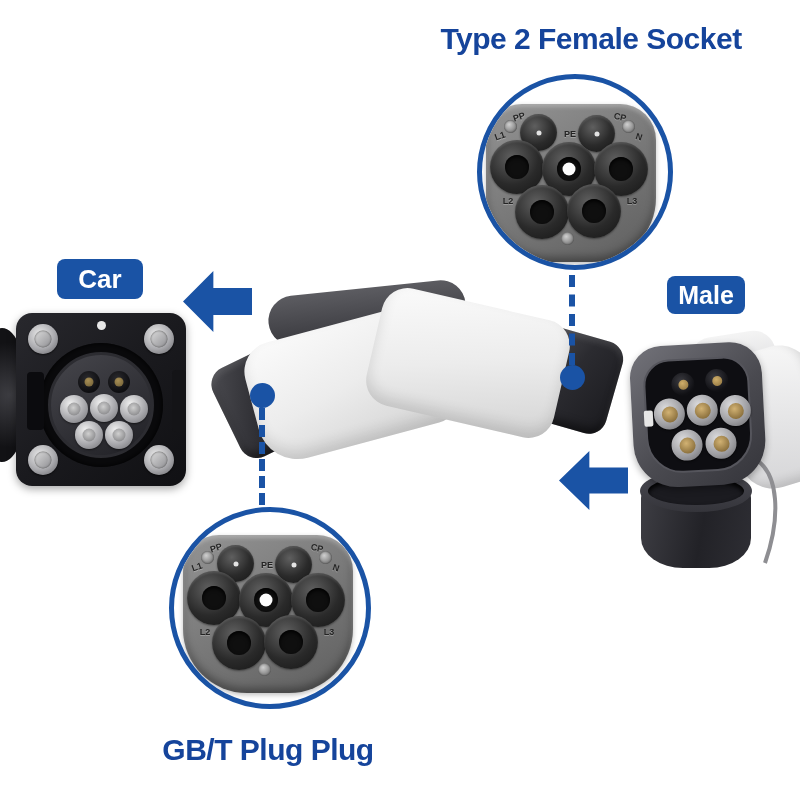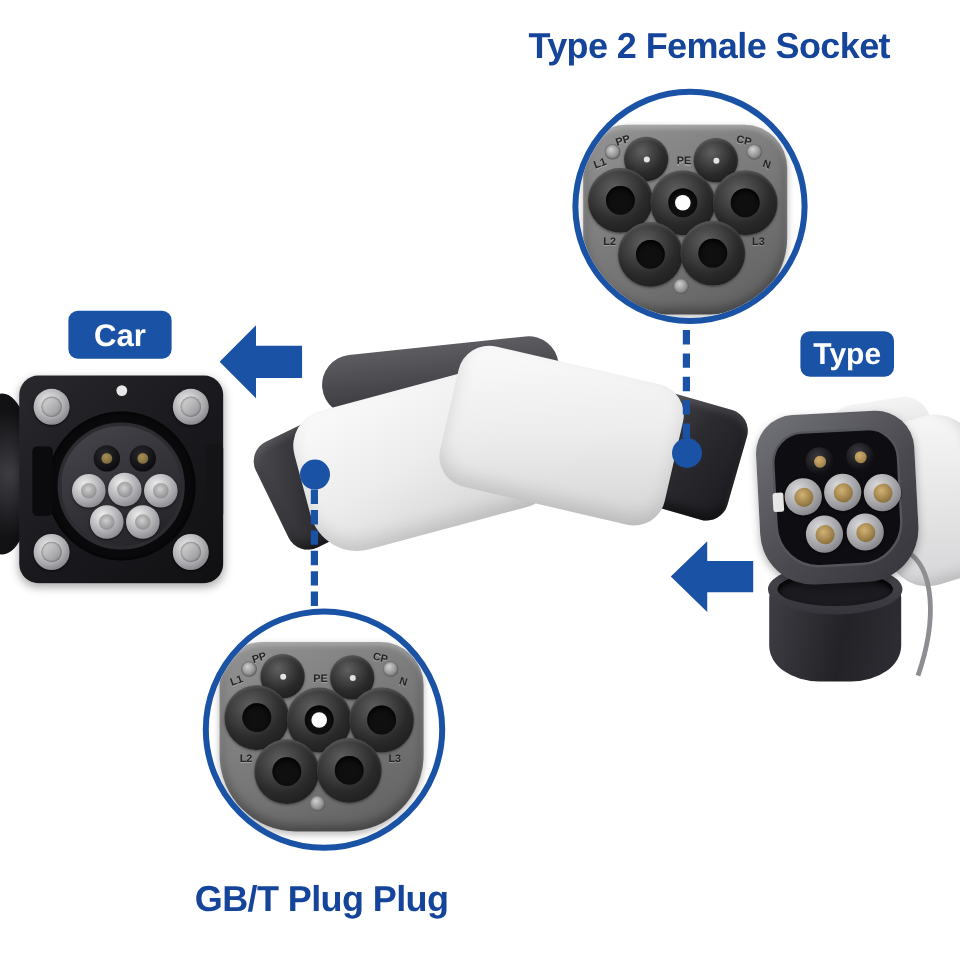--- a/index.html
+++ b/index.html
@@ -145,21 +145,21 @@
 </style>
 </head>
 <body>
 
 <div class="stage">
 
   <div class="big-title title-top">Type 2 Female Socket</div>
   <div class="big-title title-bottom">GB/T Plug Plug</div>
 
   <div class="tag tag-car">Car</div>
-  <div class="tag tag-plug">Type</div>
+  <div class="tag tag-plug">Male</div>
 
   <div class="block-arrow arrow-car"></div>
   <div class="block-arrow arrow-plug"></div>
 
   <div class="dash-line dash-top"></div>
   <div class="callout-dot dot-top"></div>
   <div class="dash-line dash-left"></div>
   <div class="callout-dot dot-left"></div>
 
   <div class="callout-circle circle-top">

